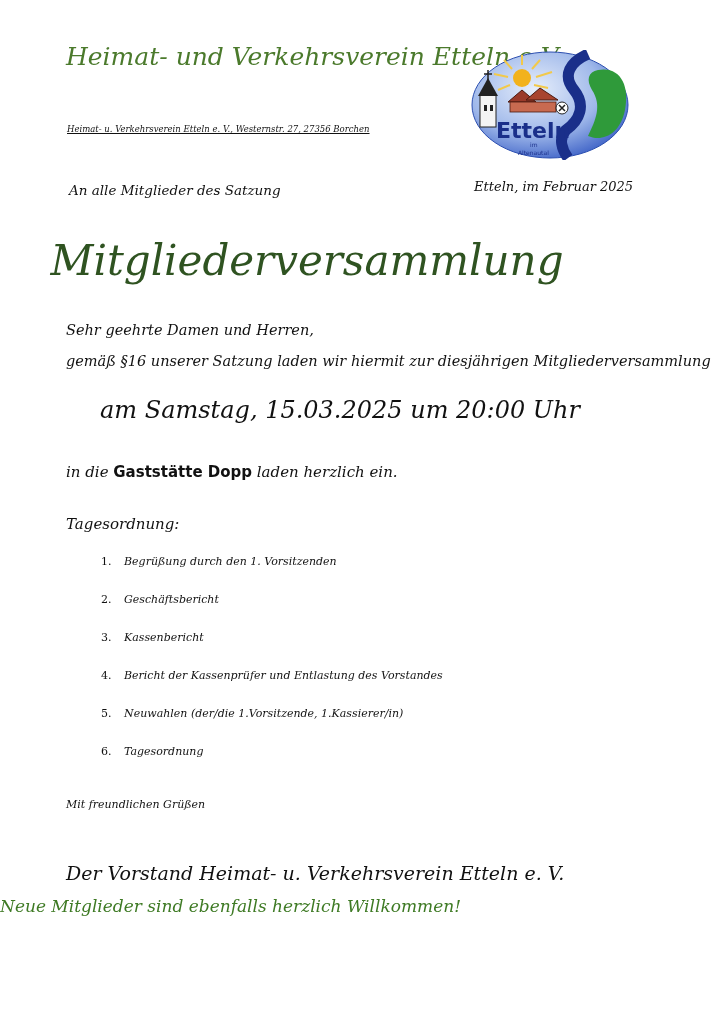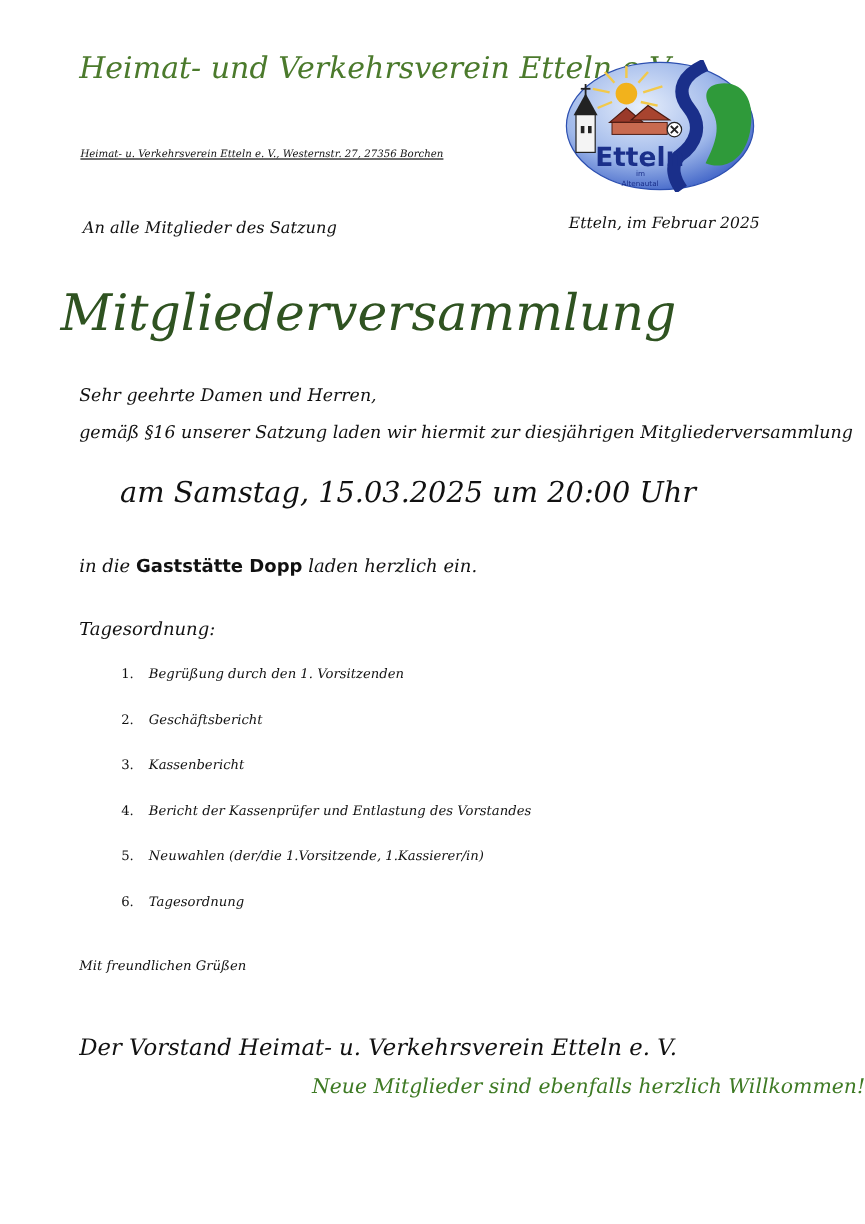--- a/index.html
+++ b/index.html
@@ -16,21 +16,21 @@
     #salutation { left: 66px; top: 322px; font-size: 14.5px; }
     #intro { left: 66px; top: 353px; font-size: 14.5px; }
     #date-line { left: 0; width: 580px; text-align: right; top: 396px; font-size: 24px; font-weight: normal; }
     #venue-line { left: 66px; top: 463px; font-size: 15px; }
     #venue-line .venue { font-style: normal; font-weight: bold; font-family: "DejaVu Sans", sans-serif; font-size: 15px; }
     #agenda-heading { left: 66px; top: 515px; font-size: 15px; font-weight: normal; }
     .agenda-item { left: 101px; font-size: 11px; }
     .agenda-item .num { display: inline-block; width: 23px; font-style: normal; }
     #closing { left: 66px; top: 798px; font-size: 11px; }
     #signature { left: 66px; top: 842px; font-size: 19px; margin-top: 20px; }
-    #welcome { left: 0; width: 721px; text-align: right; top: 896px; font-size: 17px; color: #3e7a24; }
+    #welcome { left: 0; width: 721px; text-align: left; top: 896px; font-size: 17px; color: #3e7a24; }
   </style>
 </head>
 <body>
 
 <div id="org-title" class="abs it">Heimat- und Verkehrsverein Etteln e.V.</div>
 
 <div id="sender-line" class="abs it">Heimat- u. Verkehrsverein Etteln e. V., Westernstr. 27, 27356 Borchen</div>
 
 <div id="logo" class="abs">
   <svg width="160" height="110" viewBox="0 0 160 110" xmlns="http://www.w3.org/2000/svg">

